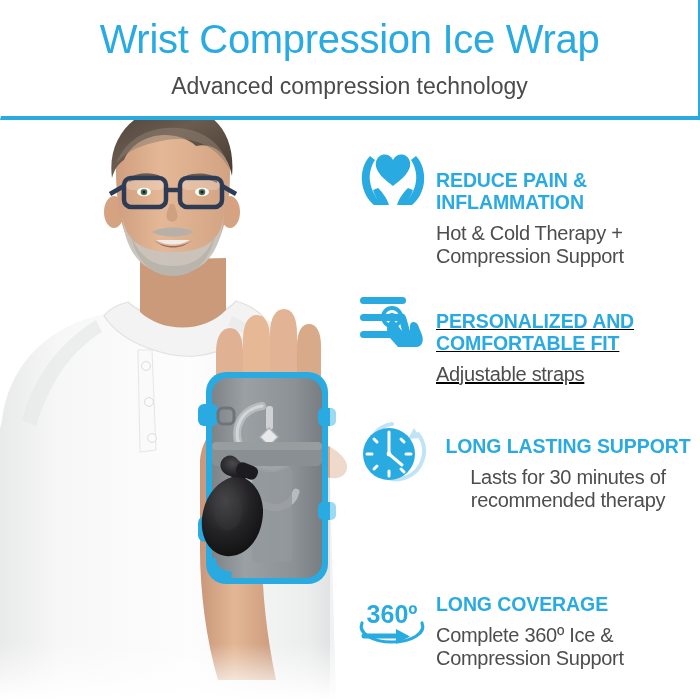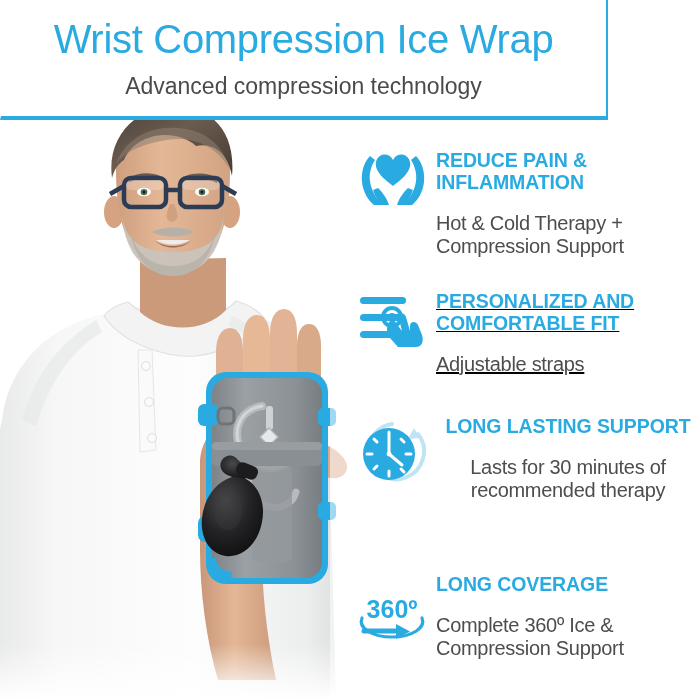--- a/index.html
+++ b/index.html
@@ -6,21 +6,21 @@
   html,body { width:700px; height:700px; }
   body {
     font-family:"Liberation Sans", sans-serif;
     background:#ffffff;
     overflow:hidden;
     position:relative;
   }
 
   
   .header {
-    position:absolute; left:0; top:0; width:608px; height:120px;
+    position:absolute; left:0; top:0; width:700px; height:120px;
     background:#ffffff;
     border-right:2px solid #29abe2;
     border-bottom:4px solid #29abe2;
     border-left:1px solid #ffffff;
     display:flex; flex-direction:column;
     align-items:center; justify-content:center;
     z-index:5;
   }
   .header-title {
     font-size:40px; font-weight:400; letter-spacing:-0.3px;
@@ -45,25 +45,25 @@
     width:344px; height:560px;
   }
   .feature { position:absolute; display:flex; }
   .f-icon {
     width:74px; flex:0 0 74px;
     display:flex; align-items:flex-start; justify-content:center;
   }
   .f-text { padding-left:6px; }
   .f-head {
     color:#29abe2; font-weight:bold; font-size:19.5px;
-    line-height:1.12; letter-spacing:-0.1px;
+    line-height:1.12; letter-spacing:-0.1px;margin-top:20px;
   }
   .f-body {
     color:#4d4d4d; font-weight:400; font-size:20px;
-    line-height:1.18; letter-spacing:-0.3px; margin-top:18px;
+    line-height:1.18; letter-spacing:-0.3px; margin-top:8px;
   }
 
   
   #feat-0 { top:24px;  left:0; }
   #feat-1 { top:165px; left:0;text-decoration:underline; }
   #feat-2 { top:290px; left:0;text-align:center; }
   #feat-3 { top:448px; left:0; }
 
   #feat-3 .f-icon { align-items:center; padding-top:2px; }
   #feat-2 .f-icon { padding-top:2px; }

